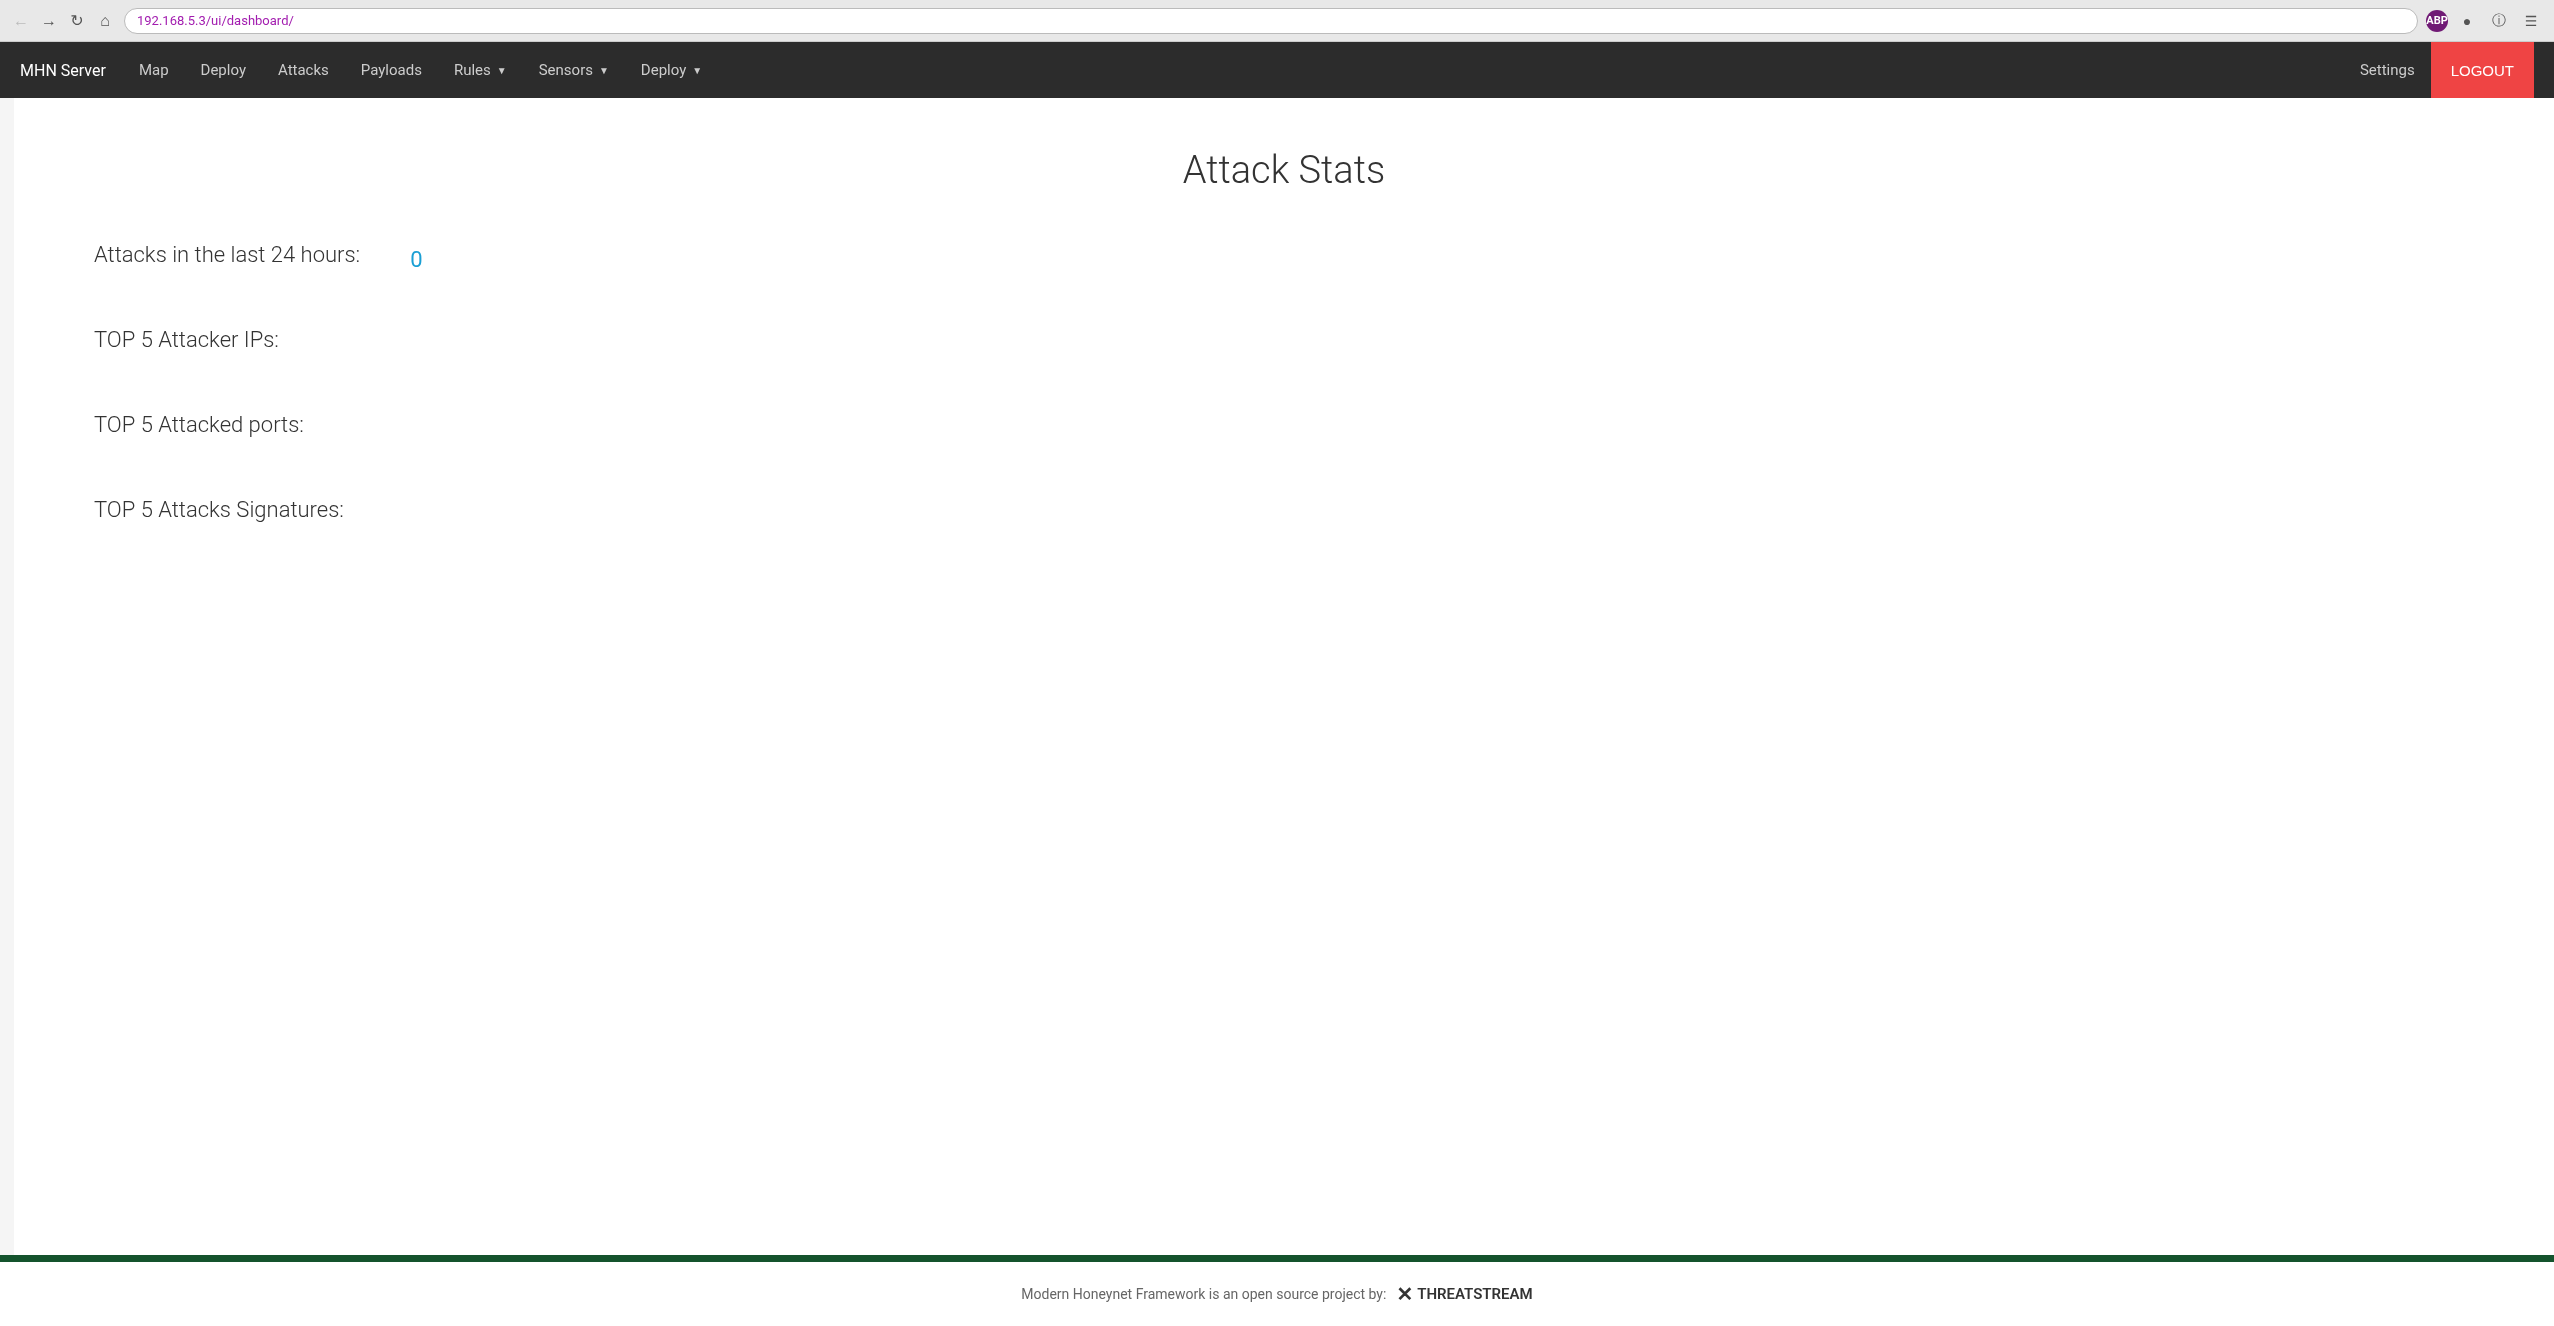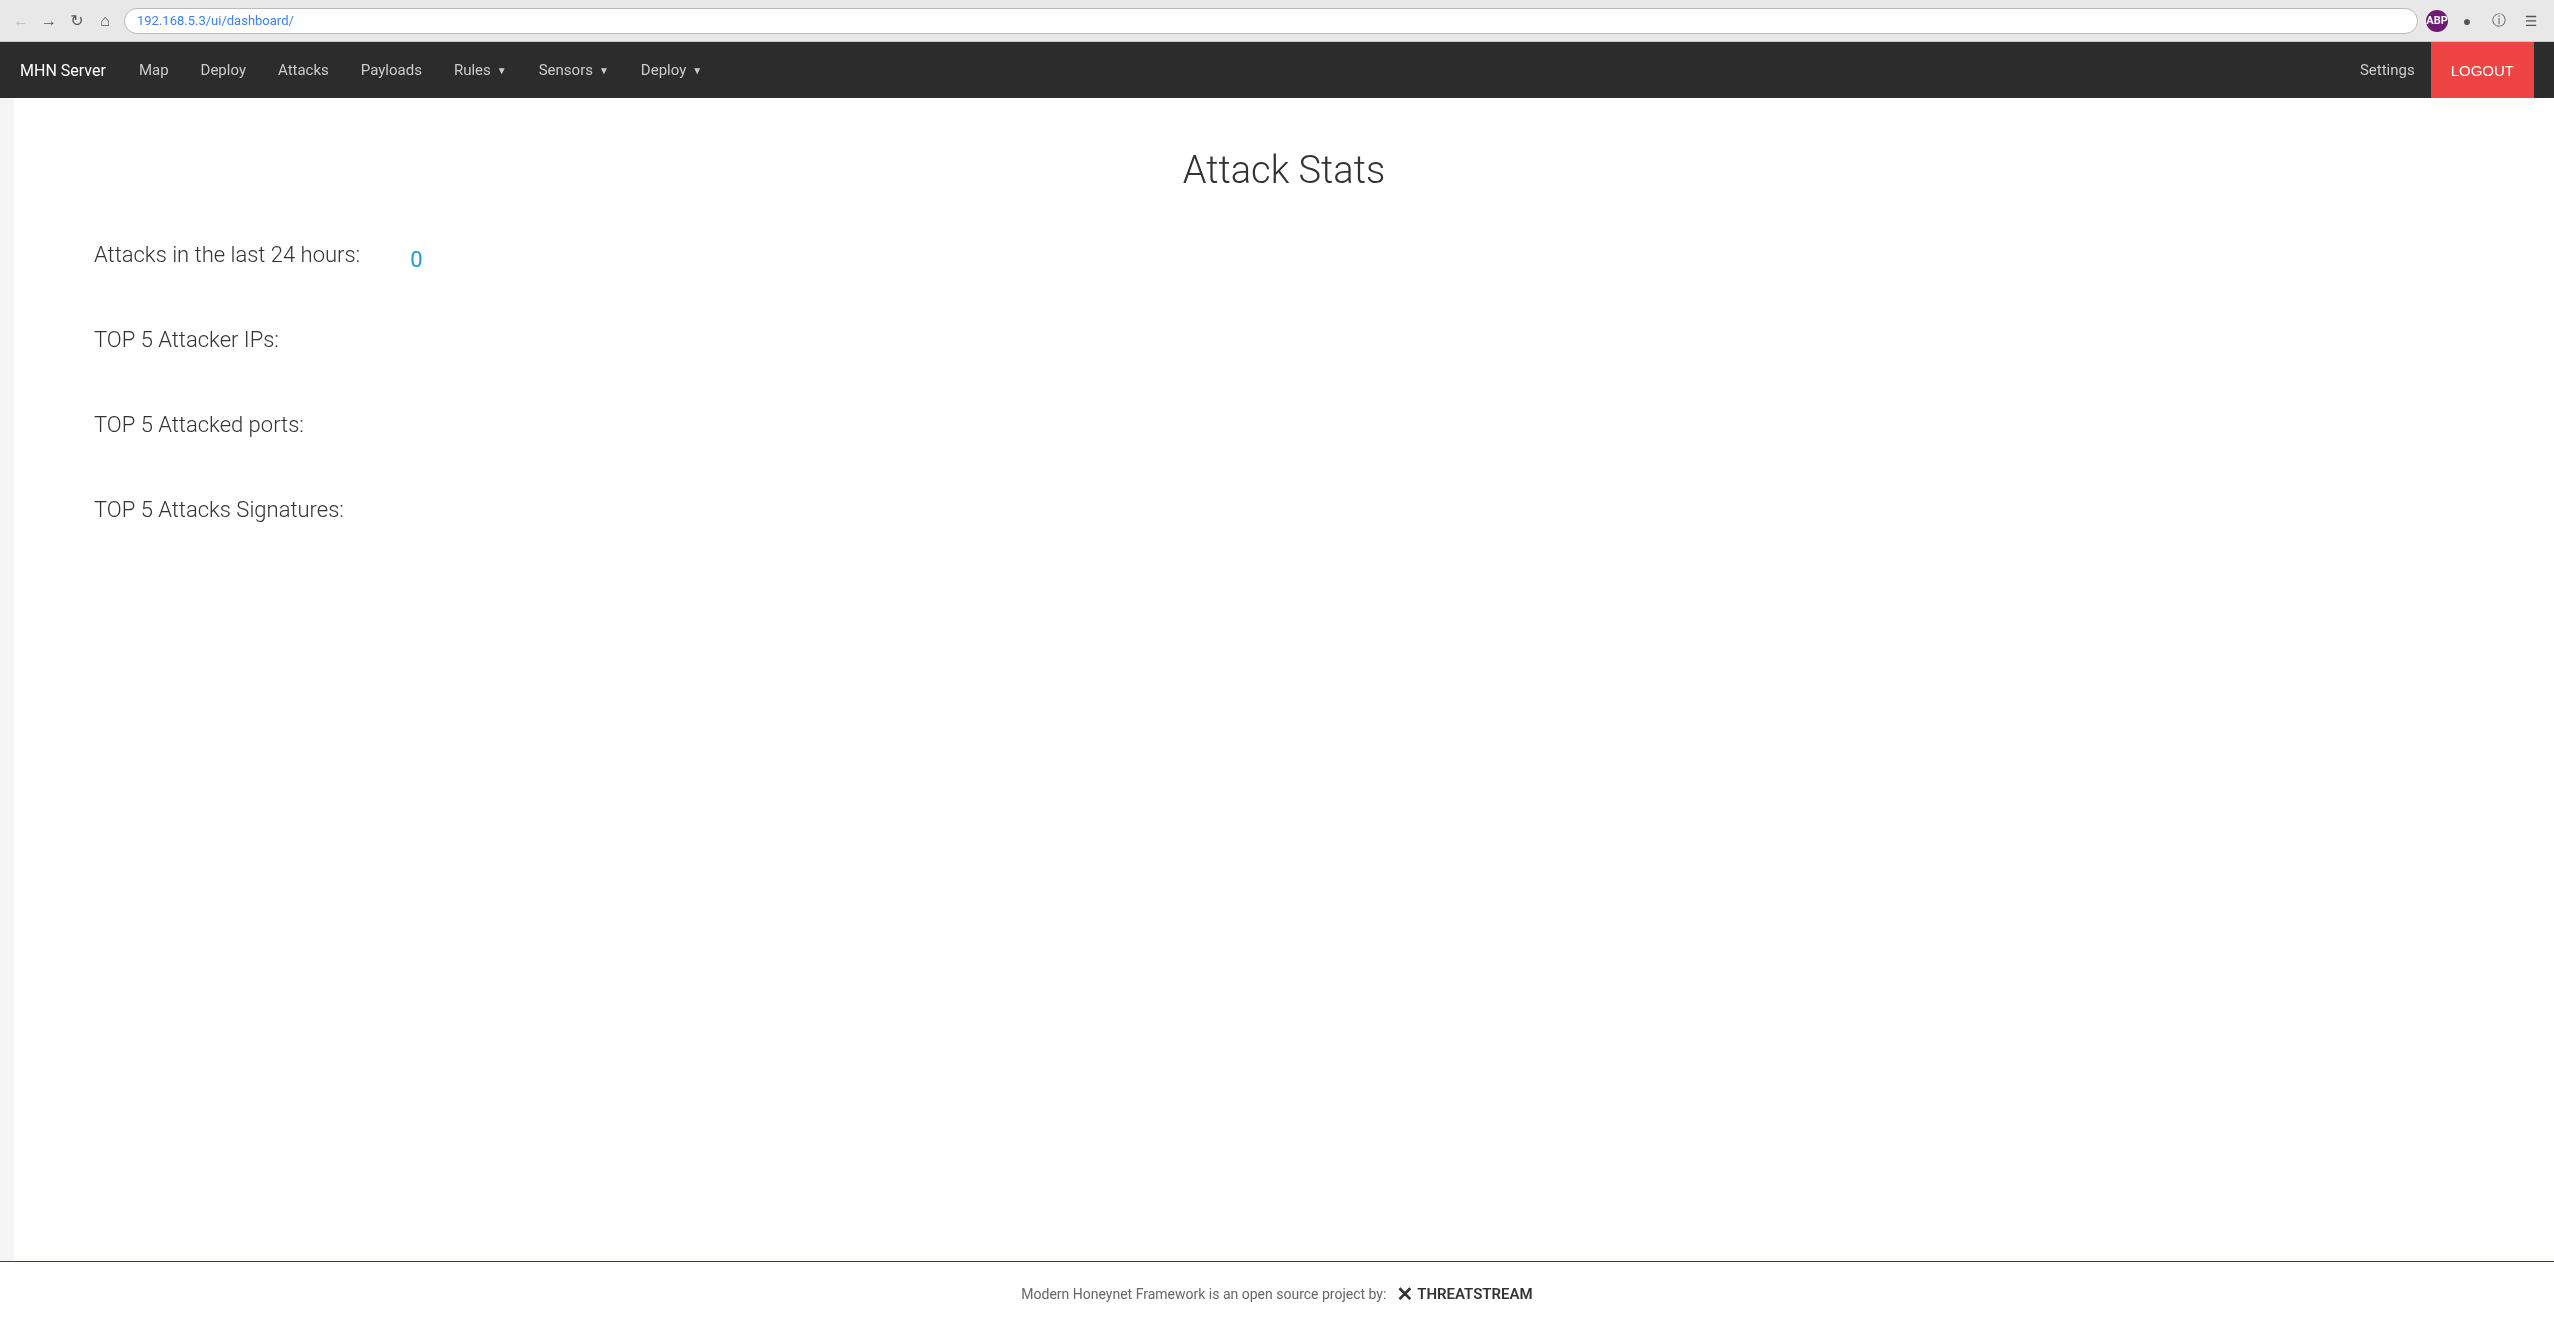--- a/index.html
+++ b/index.html
@@ -52,21 +52,21 @@
     }
 
     .address-bar {
       flex: 1;
       height: 26px;
       border: 1px solid #bbb;
       border-radius: 13px;
       background: white;
       padding: 0 12px;
       font-size: 13px;
-      color: #3b82f6;
+      color: #a21caf;
       display: flex;
       align-items: center;
     }
 
     .browser-actions {
       display: flex;
       gap: 6px;
       align-items: center;
     }
 
@@ -201,21 +201,21 @@
 
     .stat-row {
       display: flex;
       align-items: center;
       gap: 40px;
     }
 
     
     .footer {
       background: white;
-      border-top: 1px solid #14532d;
+      border-top: 7px solid #14532d;
       padding: 20px;
       text-align: center;
       color: #666;
       font-size: 14px;
       display: flex;
       align-items: center;
       justify-content: center;
       gap: 10px;
     }
 

